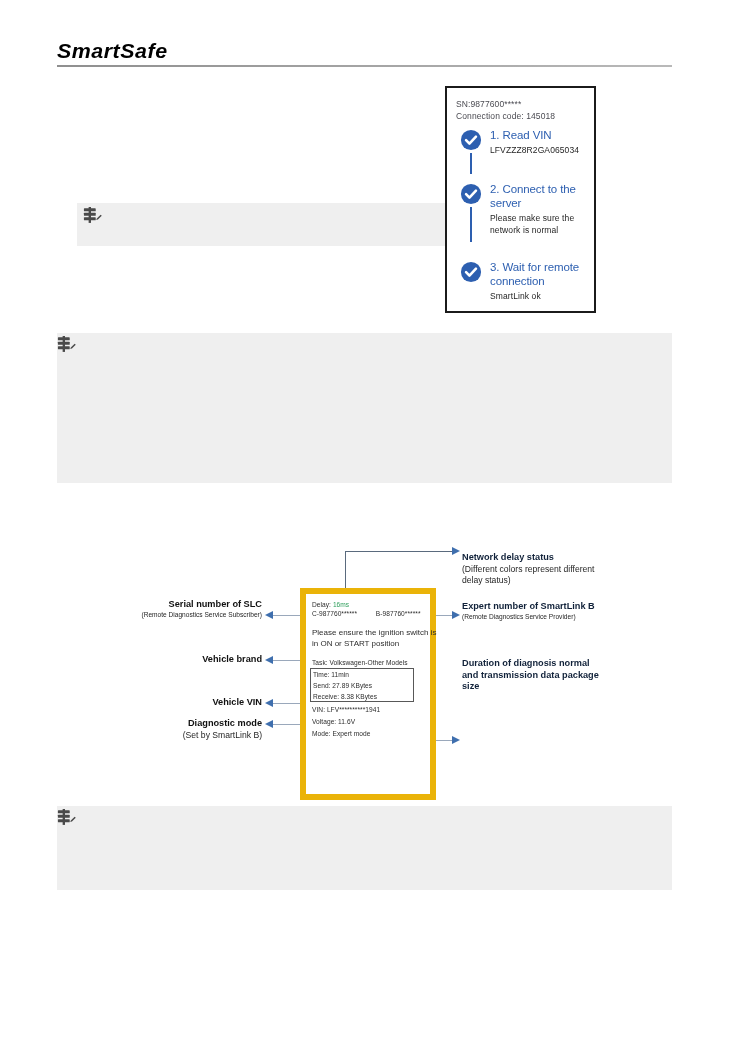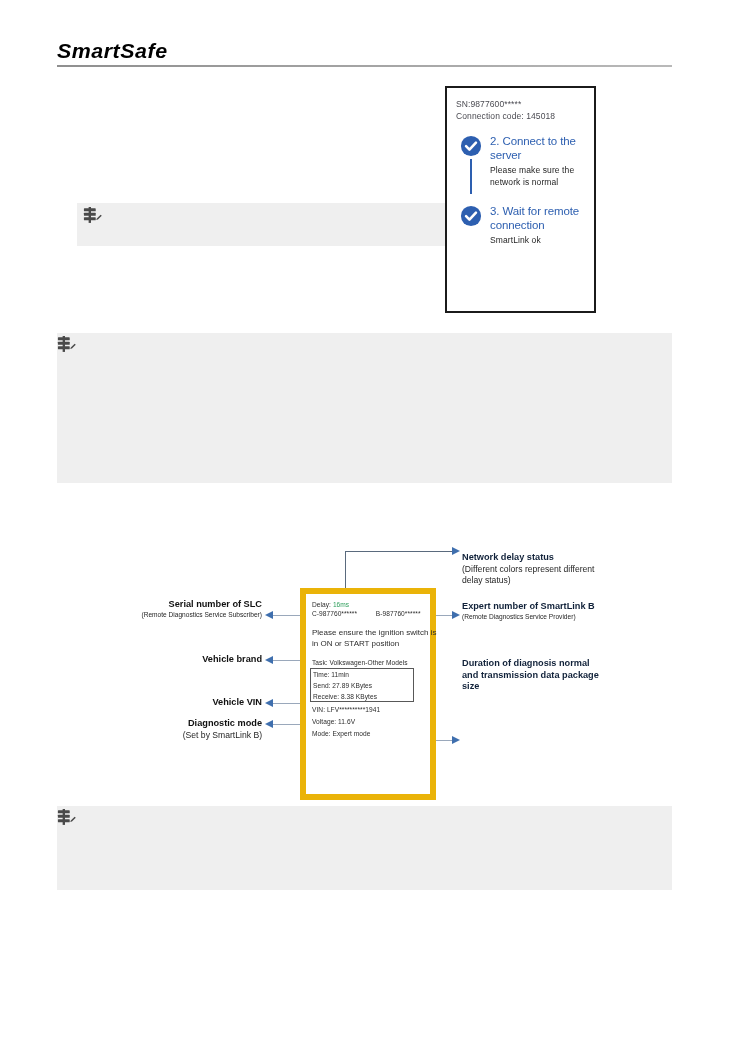--- a/index.html
+++ b/index.html
@@ -240,34 +240,45 @@
 
 <div id="device-card">
 
   <div id="device-card-meta">
     <div>SN:9877600*****</div>
     <div>Connection code: 145018</div>
   </div>
 
   <div id="steps-list">
 
+    <div class="step-row" style="min-height:48px;">
+      <span class="step-check">
+        <svg viewBox="0 0 24 24" width="22" height="22" aria-hidden="true">
+          <circle cx="12" cy="12" r="11" fill="#2d5fb0"></circle>
+          <path d="M6.6 12.2 L10.3 15.9 L17.4 8.3" stroke="#ffffff" stroke-width="2.8" fill="none" stroke-linecap="round" stroke-linejoin="round"></path>
+        </svg>
+      </span>
+      <span class="step-connector"></span>
+      <div class="step-title">1. Read VIN</div>
+      <div class="step-sub">LFVZZZ8R2GA065034</div>
+    </div>
 
     <div class="step-row" style="min-height:62px; margin-top:6px;">
       <span class="step-check">
         <svg viewBox="0 0 24 24" width="22" height="22" aria-hidden="true">
           <circle cx="12" cy="12" r="11" fill="#2d5fb0"></circle>
           <path d="M6.6 12.2 L10.3 15.9 L17.4 8.3" stroke="#ffffff" stroke-width="2.8" fill="none" stroke-linecap="round" stroke-linejoin="round"></path>
         </svg>
       </span>
       <span class="step-connector"></span>
       <div class="step-title">2. Connect to the server</div>
       <div class="step-sub">Please make sure the network is normal</div>
     </div>
 
-    <div class="step-row" style="min-height:40px; margin-top:8px;">
+    <div class="step-row" style="min-height:40px; margin-top:16px;">
       <span class="step-check">
         <svg viewBox="0 0 24 24" width="22" height="22" aria-hidden="true">
           <circle cx="12" cy="12" r="11" fill="#2d5fb0"></circle>
           <path d="M6.6 12.2 L10.3 15.9 L17.4 8.3" stroke="#ffffff" stroke-width="2.8" fill="none" stroke-linecap="round" stroke-linejoin="round"></path>
         </svg>
       </span>
       <div class="step-title">3. Wait for remote connection</div>
       <div class="step-sub">SmartLink ok</div>
     </div>
 

